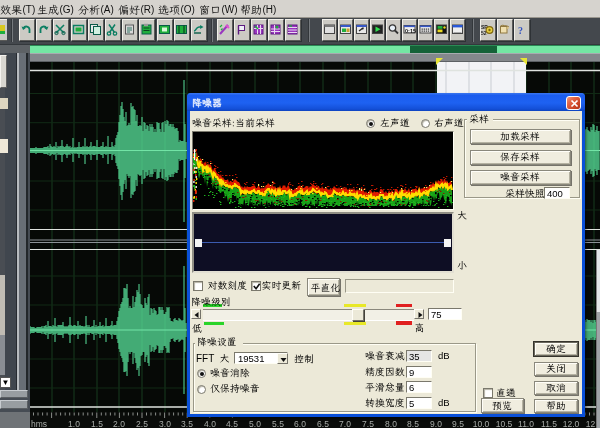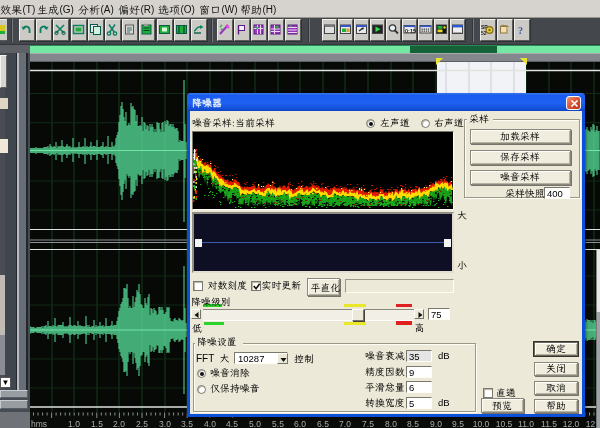--- a/index.html
+++ b/index.html
@@ -1187,23 +1187,23 @@
     <svg width="10" height="10" viewBox="0 0 10 10">
       <path d="M6.5 2l-4 3 4 3z" fill="#111"></path>
     </svg>
   </div>
 <div style="position:absolute;left:414px;top:309px;width:10px;height:10px;background:#ece9d8;border:1px solid;border-color:#fffef8 #75736a #75736a #fffef8;text-align:center">
     <svg width="10" height="10" viewBox="0 0 10 10">
       <path d="M3.5 2l4 3-4 3z" fill="#111"></path>
     </svg>
   </div>
 <div style="position:absolute;left:352px;top:308.5px;width:12px;height:12px;background:#ece9d8;border:1px solid;border-color:#fffef8 #75736a #75736a #fffef8;box-shadow:1px 1px 0 #44423a"></div>
-<div style="position:absolute;left:428px;top:308px;width:22px;height:12px;background:#fff;border:1px solid #7a786c;border-bottom-color:#fffef4;border-right-color:#fffef4;font:9.5px 'Liberation Sans';color:#000;padding-left:2px;line-height:12px">75</div>
+<div style="position:absolute;left:428px;top:308px;width:34px;height:12px;background:#fff;border:1px solid #7a786c;border-bottom-color:#fffef4;border-right-color:#fffef4;font:9.5px 'Liberation Sans';color:#000;padding-left:2px;line-height:12px">75</div>
 <div style="position:absolute;left:193px;top:343px;width:283px;height:69px;border:1px solid #9a9888;box-shadow:inset 1px 1px 0 #fffef4, 1px 1px 0 #fffef4"></div>
-<div style="position:absolute;left:234px;top:351.5px;width:54px;height:12px;background:#fff;border:1px solid #7a786c;border-bottom-color:#fffef4;border-right-color:#fffef4;font:9.5px 'Liberation Sans';color:#000;padding-left:2px;line-height:12px"><span style="padding-left:1px">10287</span></div>
+<div style="position:absolute;left:234px;top:351.5px;width:54px;height:12px;background:#fff;border:1px solid #7a786c;border-bottom-color:#fffef4;border-right-color:#fffef4;font:9.5px 'Liberation Sans';color:#000;padding-left:2px;line-height:12px"><span style="padding-left:1px">19531</span></div>
 <div style="position:absolute;left:277px;top:352.5px;width:11px;height:11px;background:#ece9d8;border:1px solid;border-color:#fffef8 #75736a #75736a #fffef8">
     <svg width="11" height="11" viewBox="0 0 11 11">
       <path d="M2.5 4l3 4 3-4z" fill="#111"></path>
     </svg>
   </div>
 <div style="position:absolute;left:197px;top:369px;width:9px;height:9px;border-radius:5px;background:#fff;border:1px solid #7a786c;box-shadow:inset 1px 1px 1px #b5b2a5">
     <div style="position:absolute;left:2px;top:2px;width:4px;height:4px;border-radius:3px;background:#111"></div>
   </div>
 <div style="position:absolute;left:197px;top:384.5px;width:9px;height:9px;border-radius:5px;background:#fff;border:1px solid #7a786c;box-shadow:inset 1px 1px 1px #b5b2a5"></div>
 <div style="position:absolute;left:406px;top:349.5px;width:26px;height:12px;background:#e5e5e5;border:1px solid #7a786c;border-bottom-color:#fffef4;border-right-color:#fffef4;font:9.5px 'Liberation Sans';color:#000;padding-left:2px;line-height:12px">35</div>

